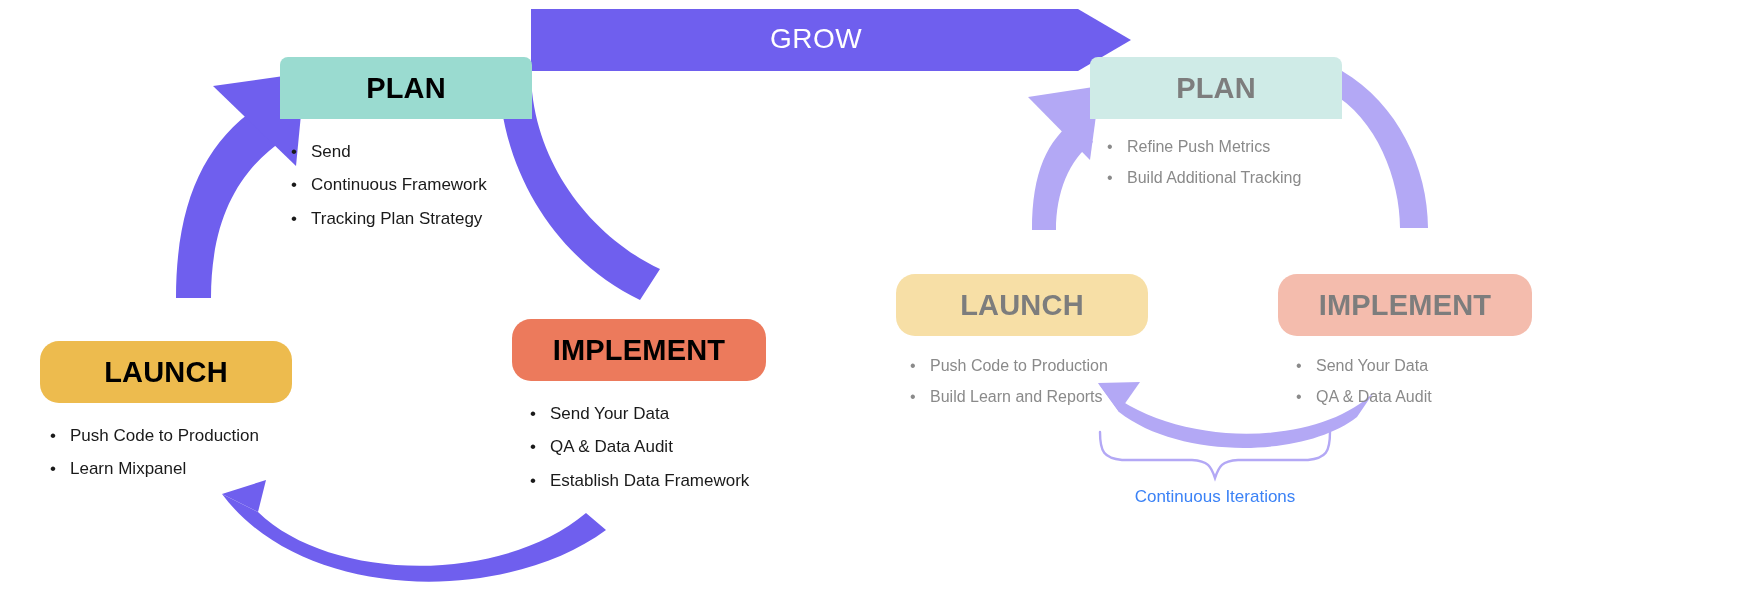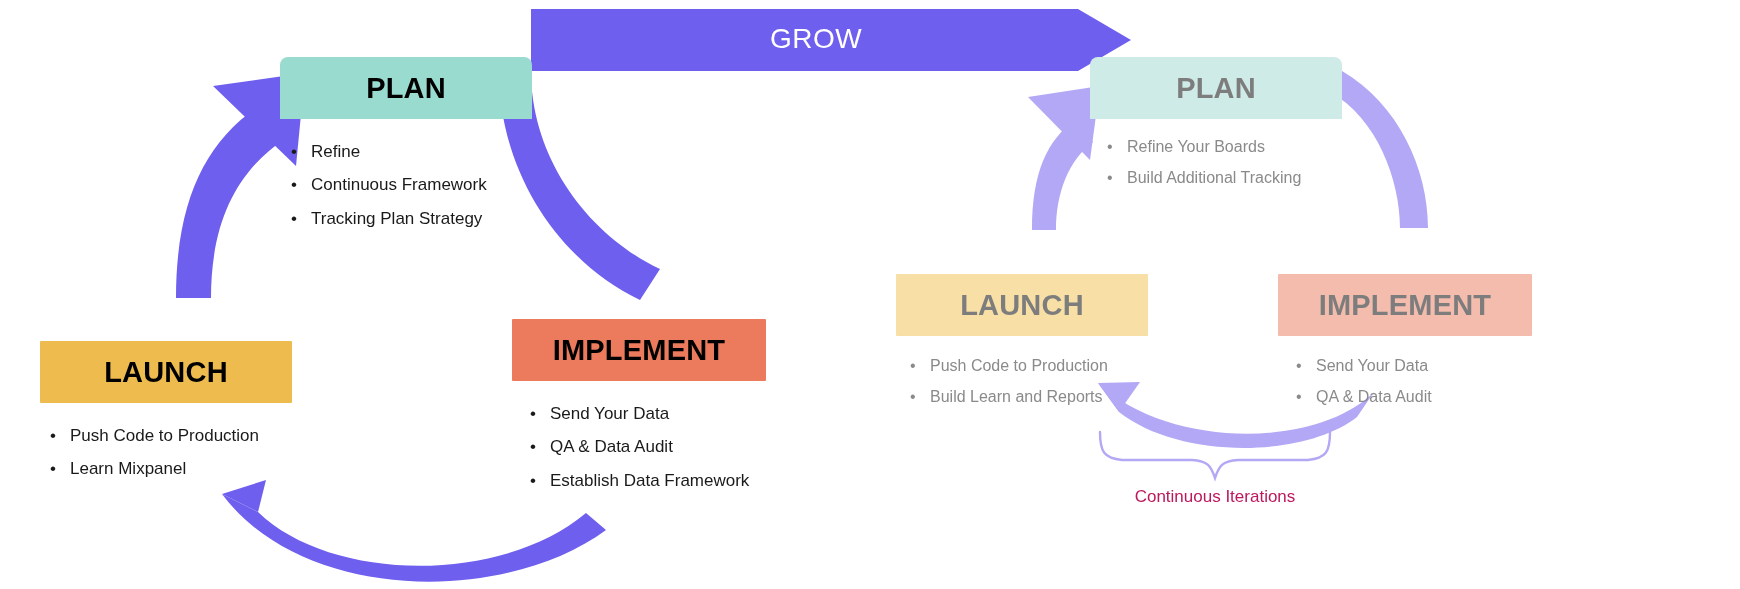--- a/index.html
+++ b/index.html
@@ -33,21 +33,21 @@
     border-radius: 8px 8px 0 0;
     display: flex;
     align-items: center;
     justify-content: center;
     font-weight: bold;
     letter-spacing: 0.2px;
     box-sizing: border-box;
     margin-top: 48px;
   }
   .stage-header.rounded-all {
-    border-radius: 1px;
+    border-radius: 19px;
   }
   .bullets {
     list-style: none;
     margin: 0;
     padding: 0;
   }
   .bullets li {
     display: flex;
     align-items: flex-start;
     margin: 0 0 10px 0;
@@ -139,21 +139,21 @@
   }
 
   
   #continuous-caption {
     position: absolute;
     left: 1080px;
     top: 487px;
     width: 270px;
     text-align: center;
     font-size: 17px;
-    color: #be185d;
+    color: #3b82f6;
   }
 </style>
 </head>
 <body>
 
 <div id="canvas">
 
   <svg class="arrows" viewBox="0 0 1740 589">
 
     <path d="M 531 9 L 1078 9 L 1131 40 L 1078 71 L 531 71 Z" fill="#6F5FEE"></path>
@@ -201,21 +201,21 @@
              C 1326 458, 1330 452, 1330 432" fill="none" stroke="#B3A8F5" stroke-width="2.4" stroke-linecap="round"></path>
   </svg>
 
   <div id="grow-label">GROW</div>
 
   <div class="stage" id="plan-left">
     <div class="stage-header">PLAN</div>
     <ul class="bullets">
       <li>
         <span class="dot">•</span>
-        <span class="txt">Refine</span>
+        <span class="txt">Send</span>
       </li>
       <li>
         <span class="dot">•</span>
         <span class="txt">Continuous Framework</span>
       </li>
       <li>
         <span class="dot">•</span>
         <span class="txt">Tracking Plan Strategy</span>
       </li>
     </ul>
@@ -251,21 +251,21 @@
         <span class="txt">Learn Mixpanel</span>
       </li>
     </ul>
   </div>
 
   <div class="stage" id="plan-right">
     <div class="stage-header">PLAN</div>
     <ul class="bullets">
       <li>
         <span class="dot">•</span>
-        <span class="txt">Refine Your Boards</span>
+        <span class="txt">Refine Push Metrics</span>
       </li>
       <li>
         <span class="dot">•</span>
         <span class="txt">Build Additional Tracking</span>
       </li>
     </ul>
   </div>
 
   <div class="stage" id="launch-right">
     <div class="stage-header rounded-all">LAUNCH</div>

